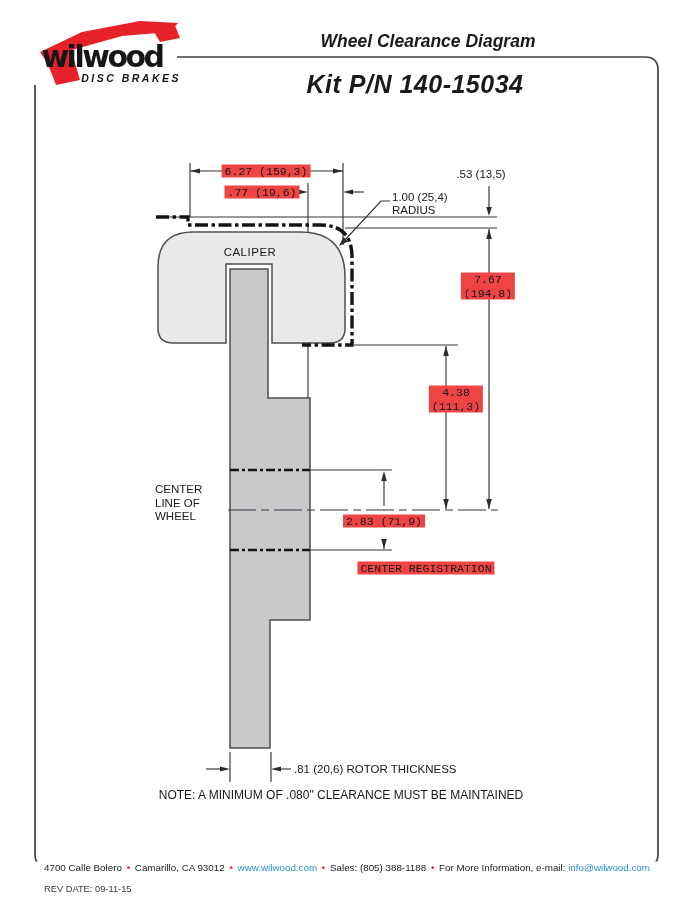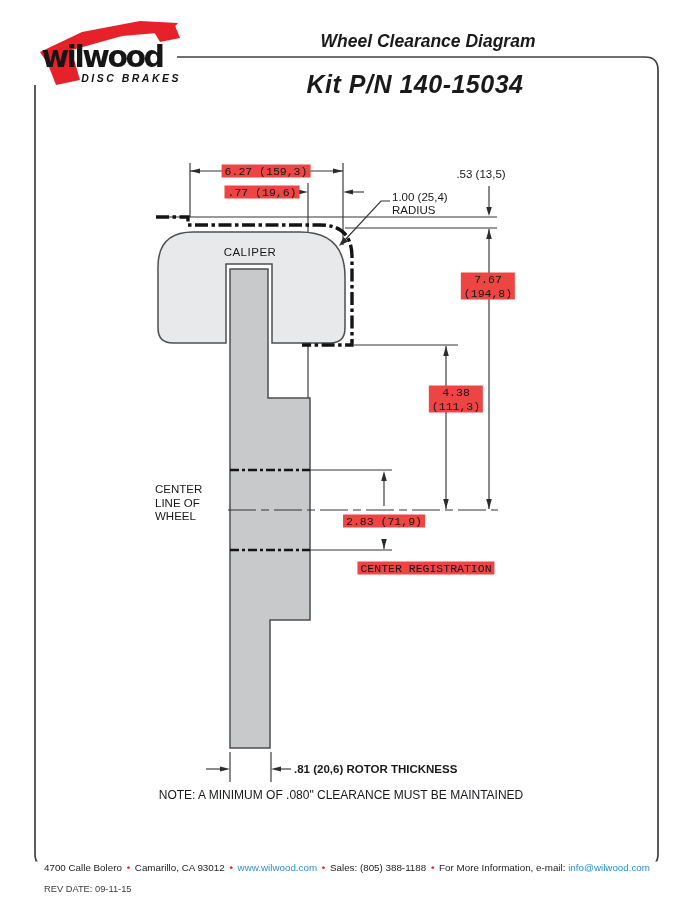--- a/index.html
+++ b/index.html
@@ -5,21 +5,21 @@
   :root{
     --accent-red:#e62129; --link-blue:#2b8fd0;
     --caliper-gray:#e8e9ea; --rotor-gray:#c8c9cb; --line-dark:#3c3e40;
   }
   *{margin:0;padding:0;box-sizing:border-box;}
   body{background:#ffffff;font-family:"Liberation Sans",sans-serif;}
   .page{position:relative;width:700px;height:906px;background:#fff;overflow:hidden;padding-left:33px;}
   .linework{position:absolute;left:0;top:0;}
   .lbl{position:absolute;font-size:11.5px;color:#17181a;white-space:nowrap;line-height:13px;}
   .ctr{transform:translate(-50%,-50%);text-align:center;}
-  .vctr{transform:translateY(-50%);font-weight:bold;}
+  .vctr{transform:translateY(-50%);}
   .wbg{background:#ef4444;padding:0 3px;font-family:Liberation Mono, monospace;}
   .two{line-height:13.5px;}
   
   .doc-title{position:absolute;left:428px;top:41px;transform:translate(-50%,-50%);
     font-size:17.5px;font-weight:bold;font-style:italic;color:#1a1a1a;white-space:nowrap;}
   .kit-title{position:absolute;left:415px;top:84px;transform:translate(-50%,-50%);
     font-size:25px;font-weight:bold;font-style:italic;color:#1a1a1a;white-space:nowrap;letter-spacing:0.5px;}
   
   .logo{position:absolute;left:22px;top:16px;width:162px;height:72px;}
   .logo svg{position:absolute;left:0;top:0;}

